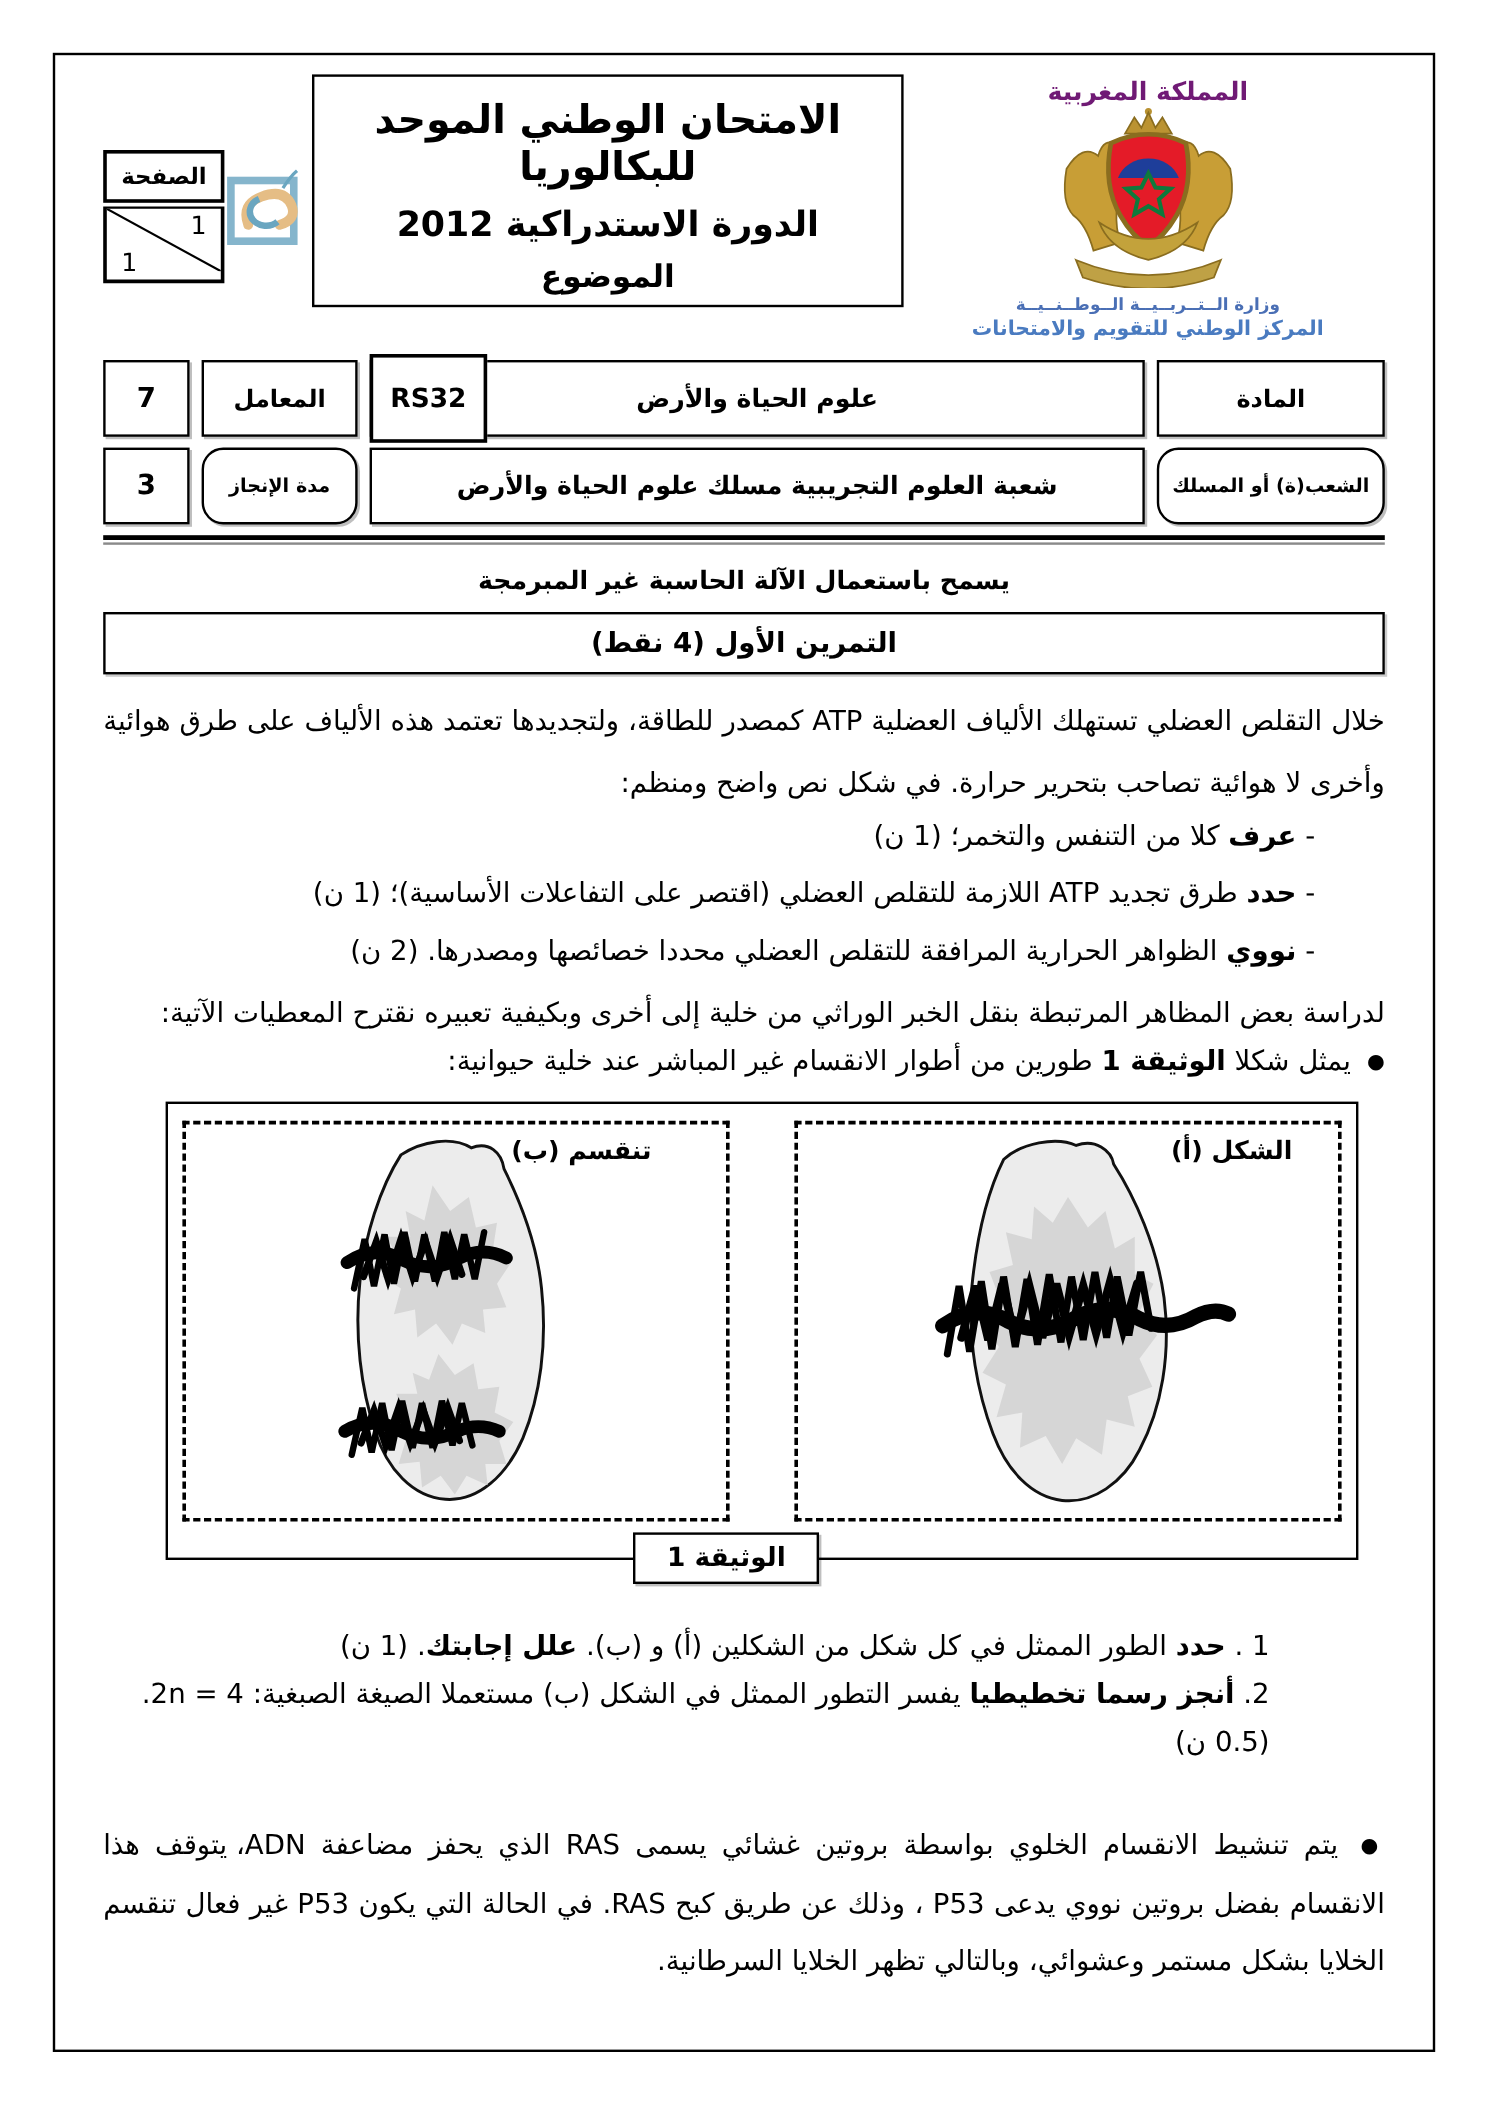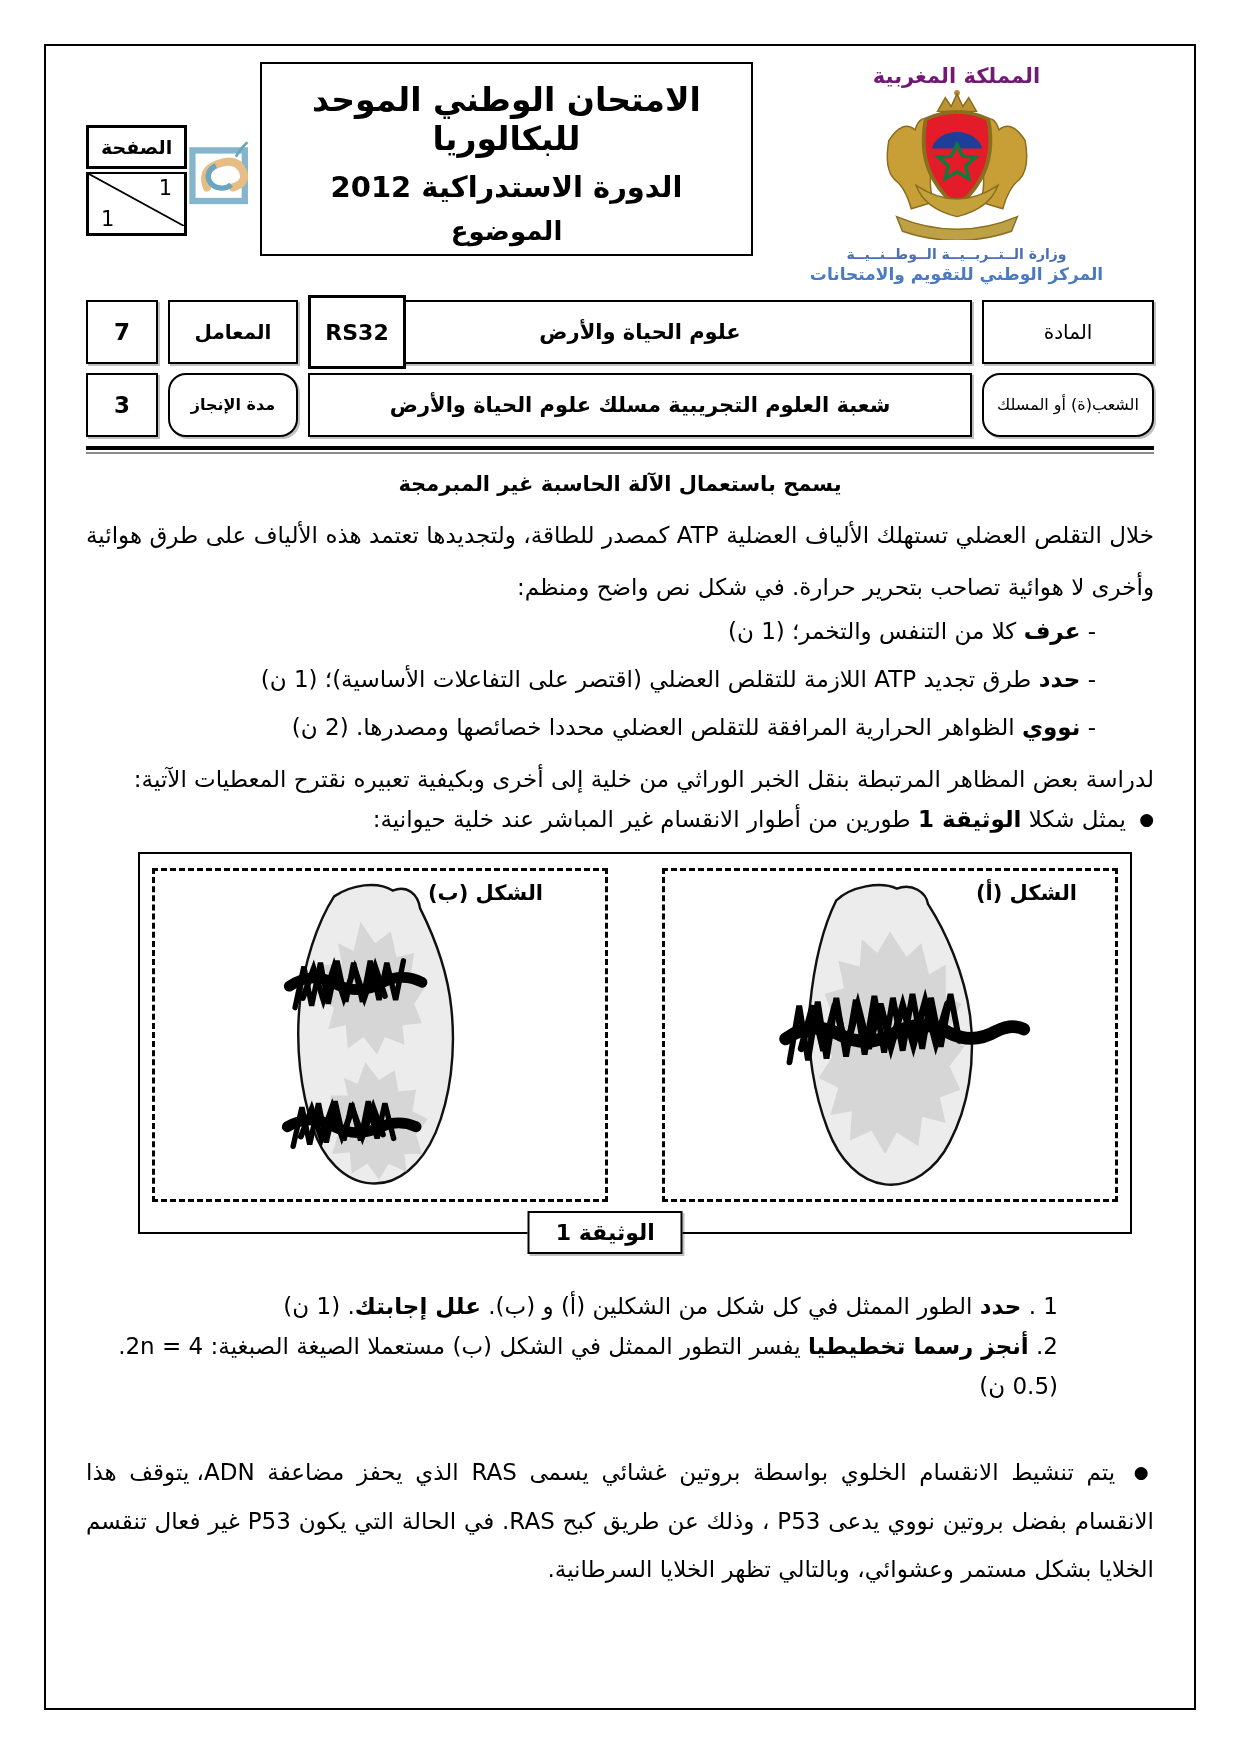--- a/index.html
+++ b/index.html
@@ -25,21 +25,21 @@
   .pagebox .plabel { border:3px solid #000; height:44px; display:flex; align-items:center; justify-content:center; font-weight:bold; font-size:19px; }
   .pagebox .pnums { border:3px solid #000; border-top-width:2px; height:64px; position:relative; margin-top:3px; }
   .pnums svg { position:absolute; inset:0; }
   .pnum-top { position:absolute; top:2px; right:12px; font-size:21px; }
   .pnum-bot { position:absolute; bottom:2px; left:12px; font-size:21px; }
 
   
   .itable { margin-top:16px; }
   .it-row { display:flex; gap:10px; height:64px; margin-bottom:9px; }
   .cell { border:2px solid #000; display:flex; align-items:center; justify-content:center; text-align:center; background:#fff; box-shadow:2px 2px 0 rgba(0,0,0,.25); }
-  .c-label { width:172px; font-weight:normal; font-size:20px; line-height:1.3; }
+  .c-label { width:190px; font-weight:bold; font-size:20px; line-height:1.3; }
   .c-wide { flex:1; position:relative; font-weight:bold; font-size:21px; }
   .c-coeff { width:130px; font-weight:bold; font-size:20px; line-height:1.25; }
   .c-num { width:72px; font-weight:bold; font-size:23px; }
   .rs-box { position:absolute; left:-2px; top:-7px; height:calc(100% + 14px); width:98px; border:3px solid #000; background:#fff; display:flex; align-items:center; justify-content:center; font-weight:bold; font-size:22px; }
   .row2-label { font-size:16px;border-radius:18px; }
   .divider-thick { height:4px; background:#000; margin-top:4px; }
   .divider-thin { height:2px; background:#8a8a8a; margin-top:2px; }
 
   
   .notice { text-align:center; font-weight:bold; font-size:21px; margin-top:18px; }
@@ -139,20 +139,21 @@
           </div>
           <div class="cell c-coeff row2-label">مدة الإنجاز</div>
           <div class="cell c-num">3</div>
         </div>
         <div class="divider-thick"></div>
         <div class="divider-thin"></div>
       </div>
 
       <div class="notice">يسمح باستعمال الآلة الحاسبة غير المبرمجة</div>
 
+      <div class="ex-box ex1-box">التمرين الأول (4 نقط)</div>
 
       <p class="para">خلال التقلص العضلي تستهلك الألياف العضلية ATP كمصدر للطاقة، ولتجديدها تعتمد هذه الألياف على طرق هوائية وأخرى لا هوائية تصاحب بتحرير حرارة. في شكل نص واضح ومنظم:</p>
 
       <ul class="ex1-items">
         <li>
           <span>-</span>
           <span class="b">عرف</span><span> كلا من التنفس والتخمر؛ (1 ن)</span>
         </li>
         <li>
           <span>-</span>
@@ -182,21 +183,21 @@
               <path d="M215,62 L232,88 247,74 255,106 272,96 272,128 288,136 276,160 291,180 276,200 287,224 266,232 272,258 248,252 244,282 222,268 210,290 196,266 174,276 176,246 154,250 162,222 142,212 156,190 142,168 158,152 148,126 168,120 162,92 184,98 186,70 202,84 Z" fill="#d6d6d6"></path>
               <g stroke="#000" fill="none" stroke-linecap="round">
                 <path d="M112,196 l10,-58 l9,56 l10,-60 l9,58 l10,-62 l10,60 l10,-58 l9,56 l10,-60 l10,58 l9,-56 l10,54 l10,-58 l10,56 l9,-52 l10,50 l10,-54 l9,48" stroke-width="6"></path>
                 <path d="M124,182 l12,-44 l11,46 l12,-48 l11,46 l12,-44 l11,44 l12,-46 l11,44 l12,-42 l11,40 l12,-44 l11,42 l12,-40" stroke-width="7"></path>
                 <path d="M108,172 q28,-20 56,-4 q28,14 56,-2 q28,-16 56,0 q24,12 48,-2 q16,-8 28,-2" stroke-width="13"></path>
               </g>
             </svg>
           </div>
 
           <div class="dash-box">
-            <span class="fig-label fig-label-b">الشكل (ب)</span>
+            <span class="fig-label fig-label-b">تنقسم (ب)</span>
             <svg viewBox="0 0 430 336" aria-hidden="true">
               <path d="M168,26 C186,14 212,10 228,20 C243,14 254,24 256,38 C270,66 284,100 288,140 C293,186 287,232 272,268 C258,300 234,322 206,320 C178,318 156,294 146,262 C134,226 128,180 133,134 C137,96 150,54 168,26 Z" fill="#ececec" stroke="#111" stroke-width="2.5"></path>
               <path d="M195,52 L210,74 226,62 232,88 250,84 246,110 262,118 250,136 258,156 238,158 240,178 220,170 212,188 198,170 182,182 180,158 162,162 168,140 152,130 166,116 156,96 176,96 172,74 188,82 Z" fill="#d6d6d6"></path>
               <path d="M200,196 L214,214 230,204 234,226 252,224 248,246 264,254 252,270 258,290 240,290 242,308 224,300 214,316 202,300 186,310 184,288 166,290 172,270 158,260 170,248 164,230 182,230 178,212 192,218 Z" fill="#d6d6d6"></path>
               <g stroke="#000" fill="none" stroke-linecap="round">
                 <path d="M128,140 l9,-42 l8,40 l9,-44 l8,42 l9,-44 l9,42 l8,-40 l9,40 l8,-42 l9,40 l8,-38 l9,38 l8,-40" stroke-width="5.5"></path>
                 <path d="M136,130 l11,-30 l10,32 l11,-34 l10,32 l11,-30 l10,30 l11,-32 l10,30" stroke-width="6"></path>
                 <path d="M122,118 q24,-16 48,-2 q24,12 48,-2 q20,-10 40,0" stroke-width="11"></path>
                 <path d="M126,282 l9,-40 l8,38 l9,-42 l8,40 l9,-42 l9,40 l8,-38 l9,38 l8,-40 l9,38 l8,-36 l9,36" stroke-width="5.5"></path>
                 <path d="M134,272 l11,-28 l10,30 l11,-32 l10,30 l11,-28 l10,28 l11,-30 l10,28" stroke-width="6"></path>

